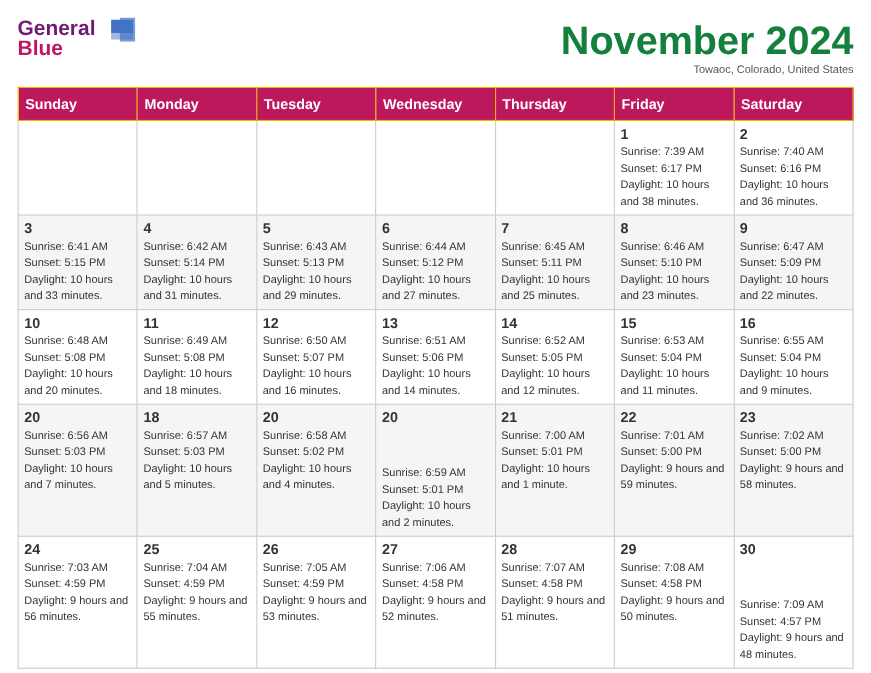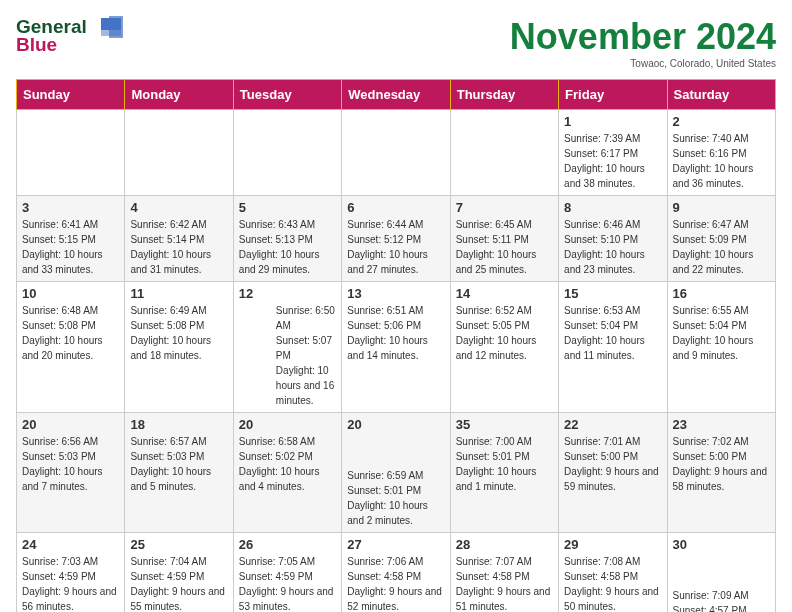--- a/index.html
+++ b/index.html
@@ -82,21 +82,21 @@
     .empty-cell {
       background: #fff !important;
     }
   </style>
 </head>
 <body>
 
 <div class="header-area">
   <div class="logo">
     <div class="logo-row">
-      <span style="font-size:19px;font-weight:bold;color:#14532d;">General</span>
+      <span style="font-size:19px;font-weight:bold;color:#701a75;">General</span>
       <svg class="logo-icon" viewBox="0 0 32 22" xmlns="http://www.w3.org/2000/svg">
         <polygon points="10,2 30,2 30,14 10,14" fill="#4472c4"></polygon>
         <polygon points="10,14 30,14 30,20 10,20" fill="#4472c4" opacity="0.5"></polygon>
         <polygon points="18,0 32,0 32,22 18,22" fill="#4472c4" opacity="0.7"></polygon>
       </svg>
     </div>
     <span style="font-size:19px;font-weight:bold;color:#be185d;margin-top:-4px;">Blue</span>
   </div>
   <div class="title-area">
     <div class="month-title">November 2024</div>
@@ -188,21 +188,21 @@
 Daylight: 10 hours and 20 minutes.</div>
         </td>
         <td>
           <span class="day-num">11</span>
           <div class="cell-info" style="white-space: pre-line;">Sunrise: 6:49 AM
 Sunset: 5:08 PM
 Daylight: 10 hours and 18 minutes.</div>
         </td>
         <td>
           <span class="day-num">12</span>
-          <div class="cell-info" style="white-space: pre-line; margin-left: 37px;">Sunrise: 6:50 AM
+          <div class="cell-info" style="white-space: pre-line;">Sunrise: 6:50 AM
 Sunset: 5:07 PM
 Daylight: 10 hours and 16 minutes.</div>
         </td>
         <td>
           <span class="day-num">13</span>
           <div class="cell-info" style="white-space: pre-line;">Sunrise: 6:51 AM
 Sunset: 5:06 PM
 Daylight: 10 hours and 14 minutes.</div>
         </td>
         <td>
@@ -243,21 +243,21 @@
 Sunset: 5:02 PM
 Daylight: 10 hours and 4 minutes.</div>
         </td>
         <td>
           <span class="day-num">20</span>
           <div class="cell-info" style="white-space: pre-line; margin-top: 36px;">Sunrise: 6:59 AM
 Sunset: 5:01 PM
 Daylight: 10 hours and 2 minutes.</div>
         </td>
         <td>
-          <span class="day-num">35</span>
+          <span class="day-num">21</span>
           <div class="cell-info" style="white-space: pre-line;">Sunrise: 7:00 AM
 Sunset: 5:01 PM
 Daylight: 10 hours and 1 minute.</div>
         </td>
         <td>
           <span class="day-num">22</span>
           <div class="cell-info" style="white-space: pre-line;">Sunrise: 7:01 AM
 Sunset: 5:00 PM
 Daylight: 9 hours and 59 minutes.</div>
         </td>

